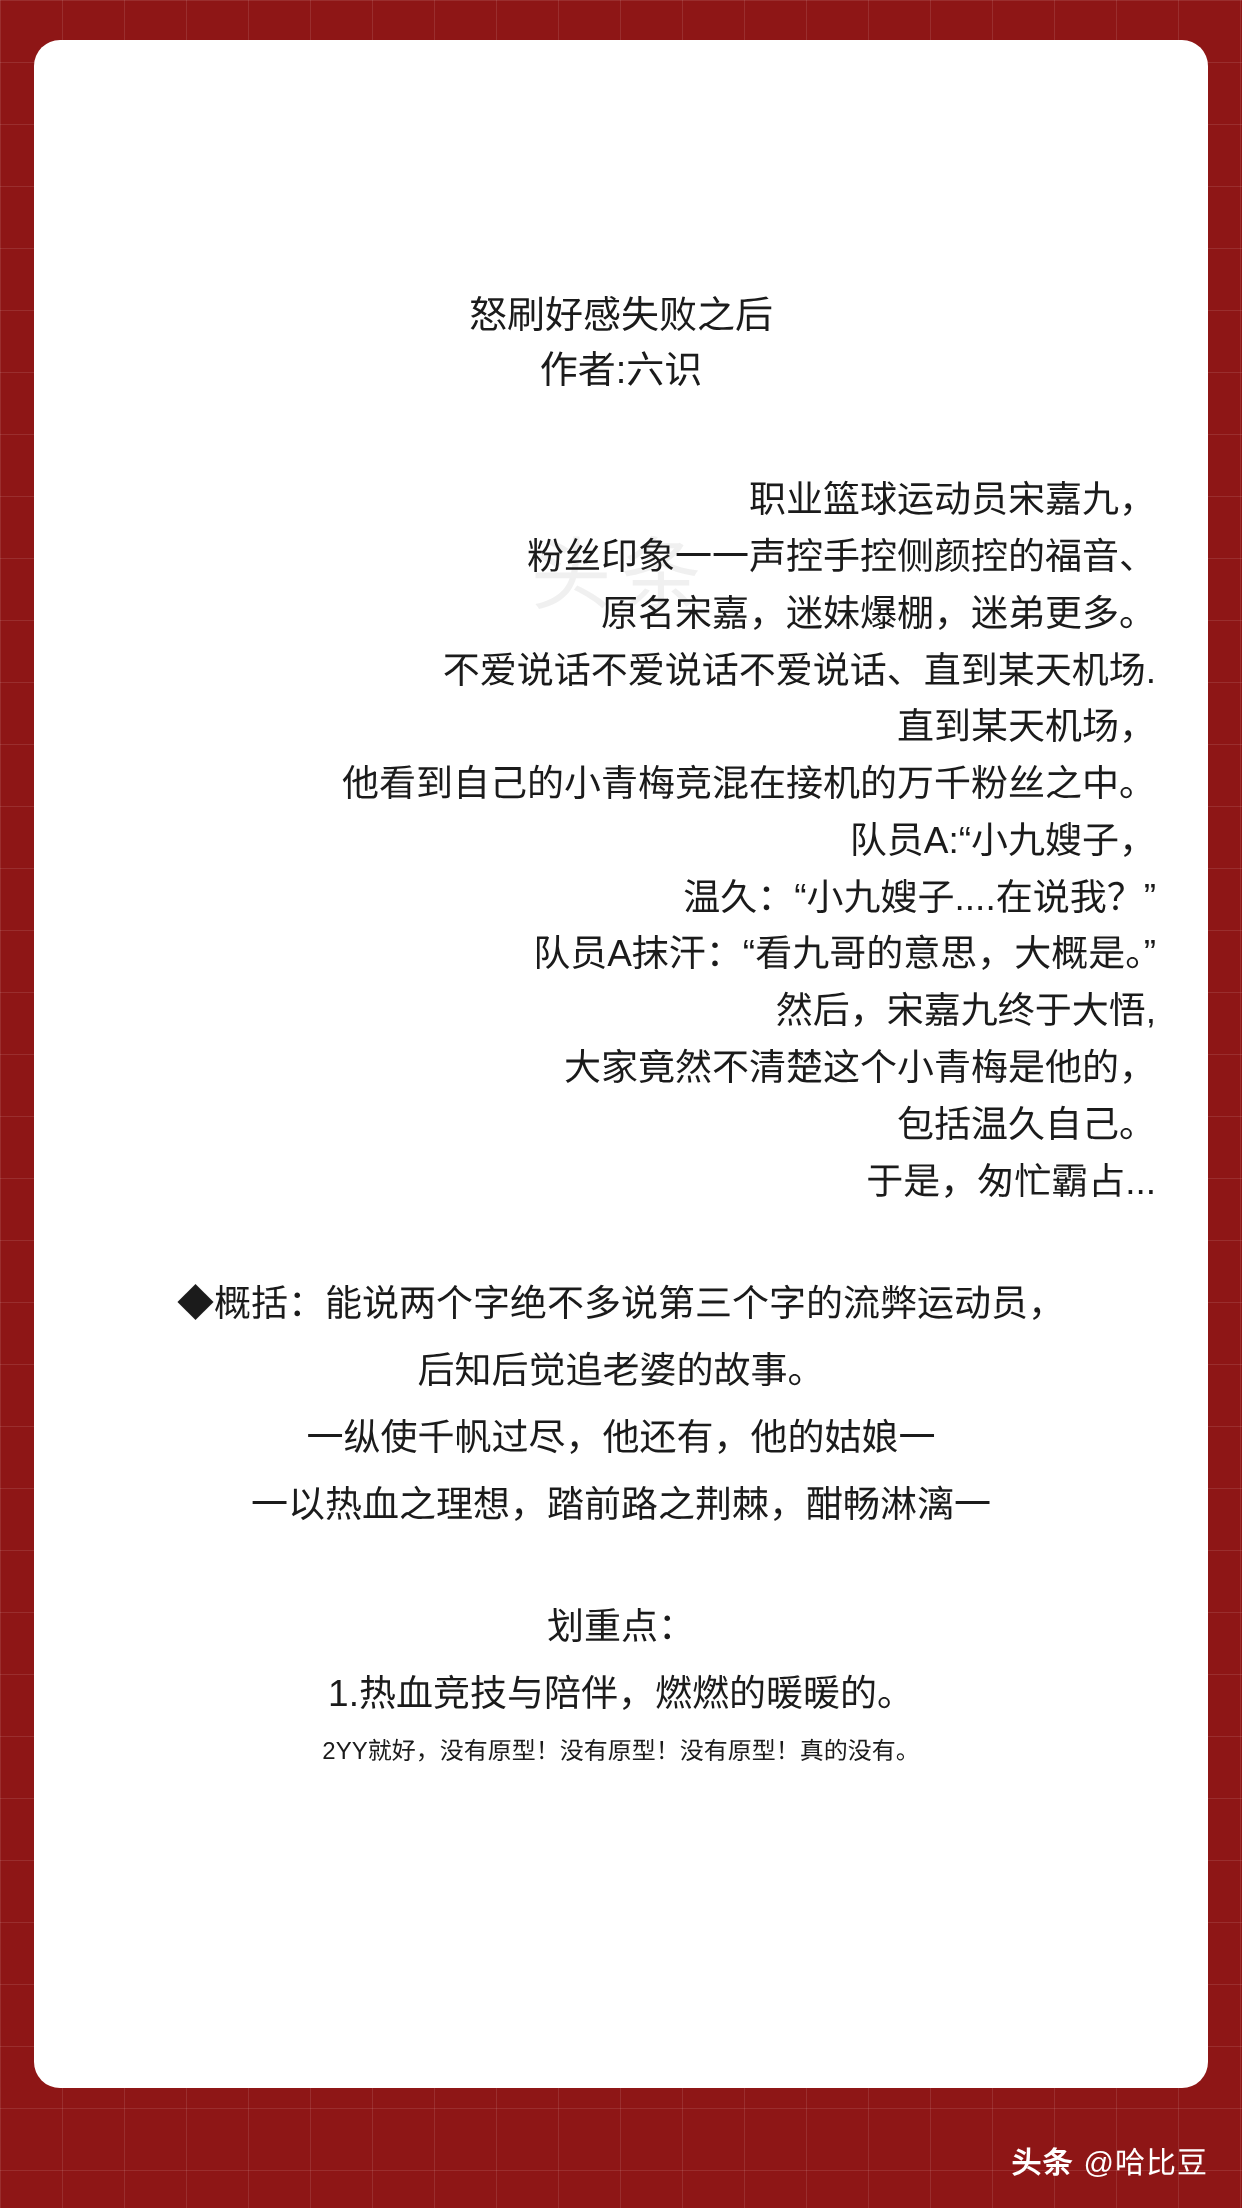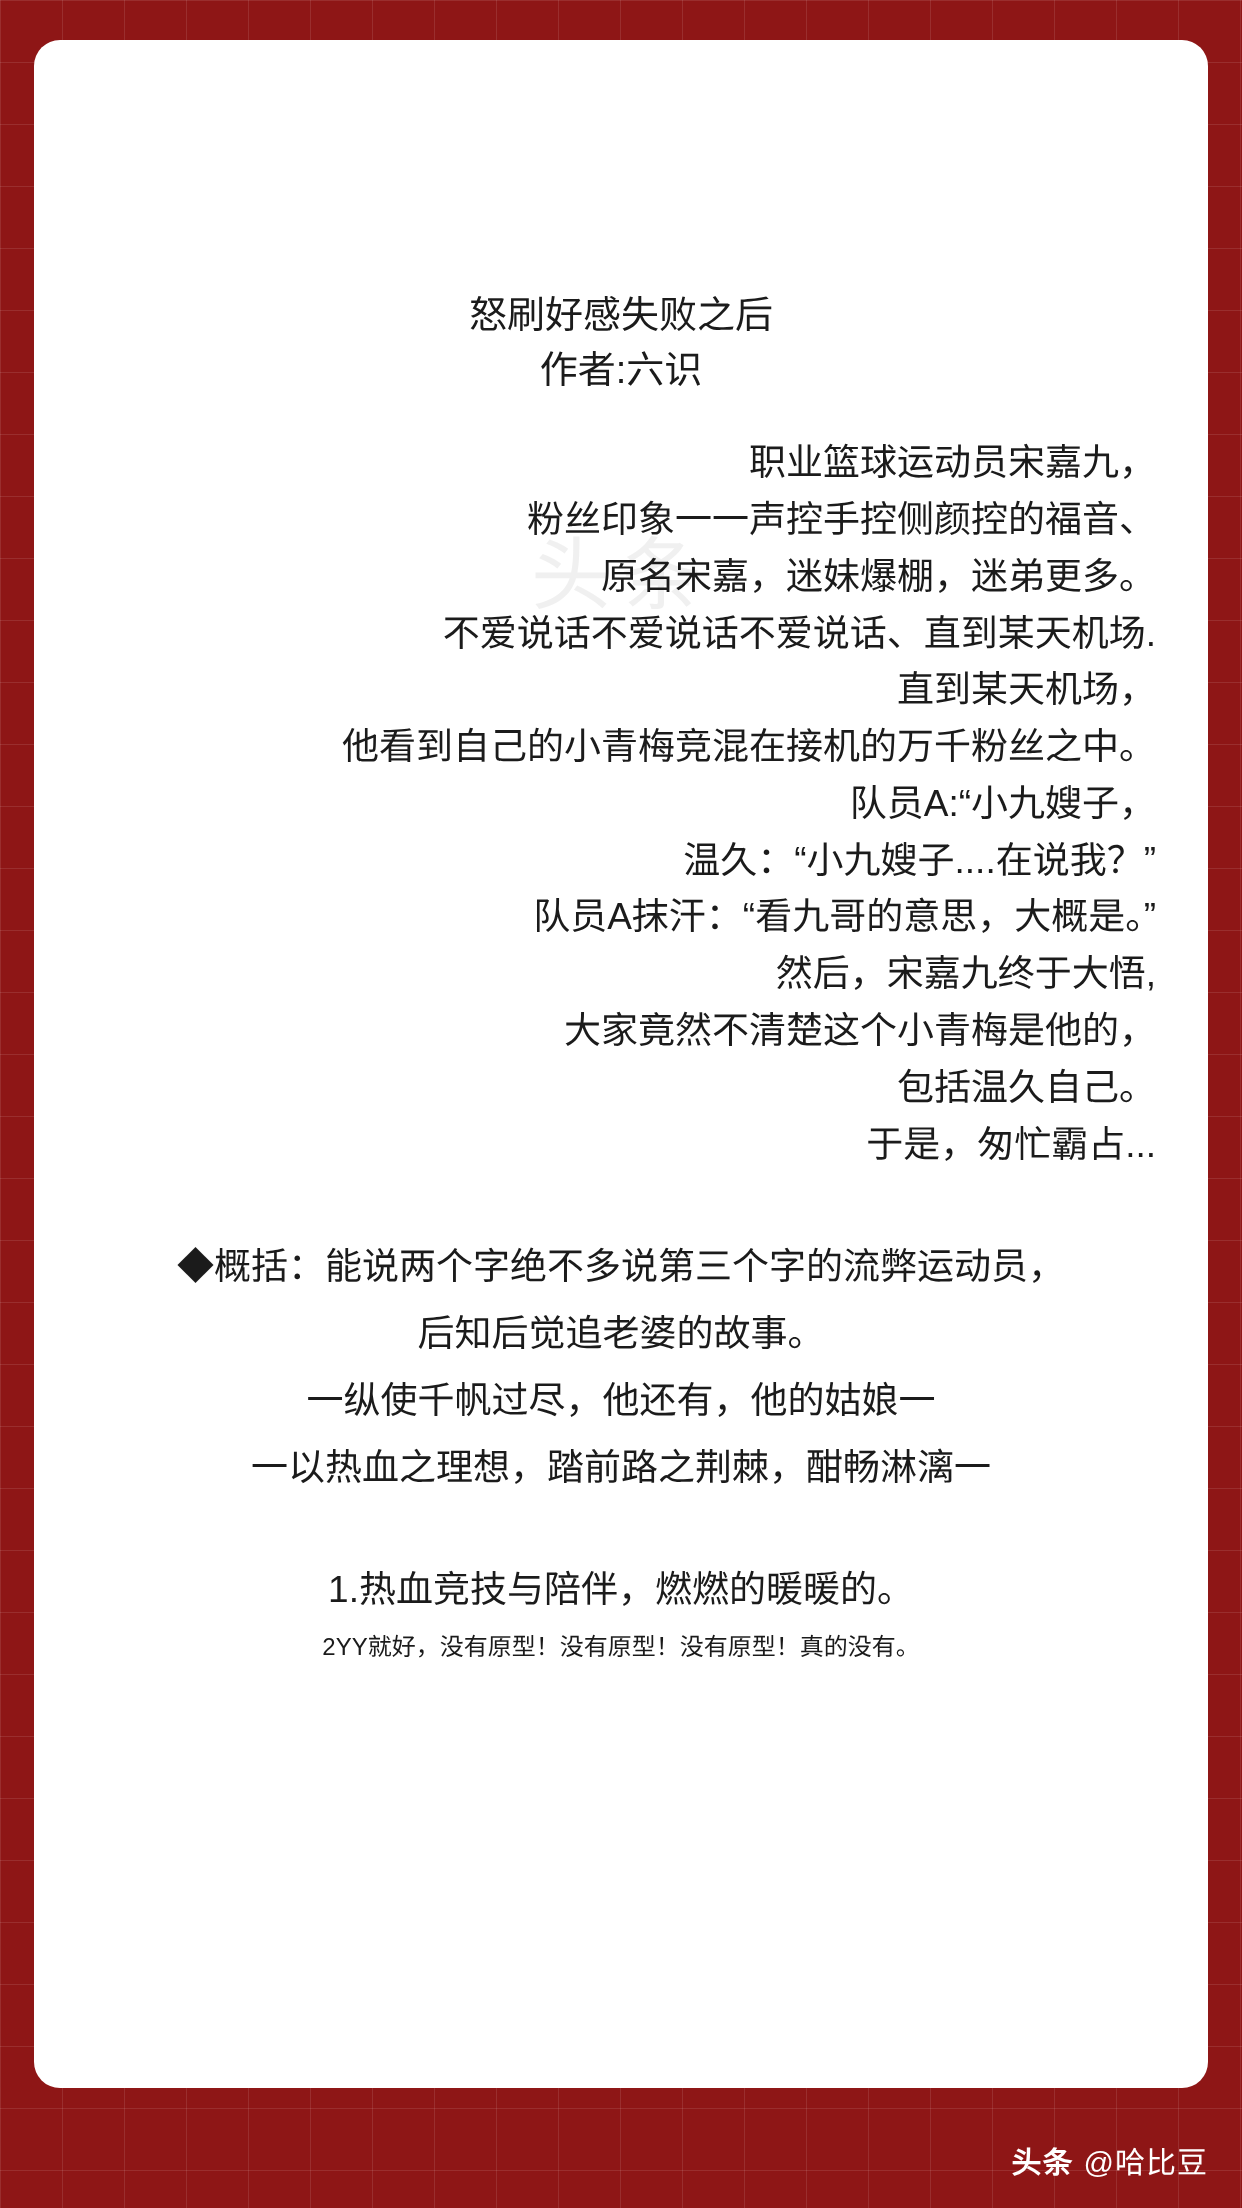--- a/index.html
+++ b/index.html
@@ -56,21 +56,21 @@
     position: relative;
     z-index: 3;
     padding: 248px 52px 0 52px;
     text-align: center;
     color: #1b1b1b;
     font-size: 37px;
     line-height: 1.52;
   }
 
   .title-block {
-    margin-bottom: 37px;
+    margin-bottom: 74px;
   }
   .title-line {
     font-size: 38px;
     line-height: 1.45;
   }
 
   .para {
     margin: 0 0 0 0;
     text-align: right;
   }
@@ -150,20 +150,21 @@
     <div class="summary">
       <span class="line">◆概括：能说两个字绝不多说第三个字的流弊运动员，</span>
       <span class="line">后知后觉追老婆的故事。</span>
       <span class="line">一纵使千帆过尽，他还有，他的姑娘一</span>
       <span class="line">一以热血之理想，踏前路之荆棘，酣畅淋漓一</span>
     </div>
 
     <div class="gap-md"></div>
 
     <div class="points">
+      <span class="line">划重点：</span>
       <span class="line">1.热血竞技与陪伴，燃燃的暖暖的。</span>
       <span class="line wide">2YY就好，没有原型！没有原型！没有原型！真的没有。</span>
     </div>
 
   </div>
 </div>
 
 <div id="footer-watermark">
   <span class="tt-logo">头条</span>
   <span>@哈比豆</span>

